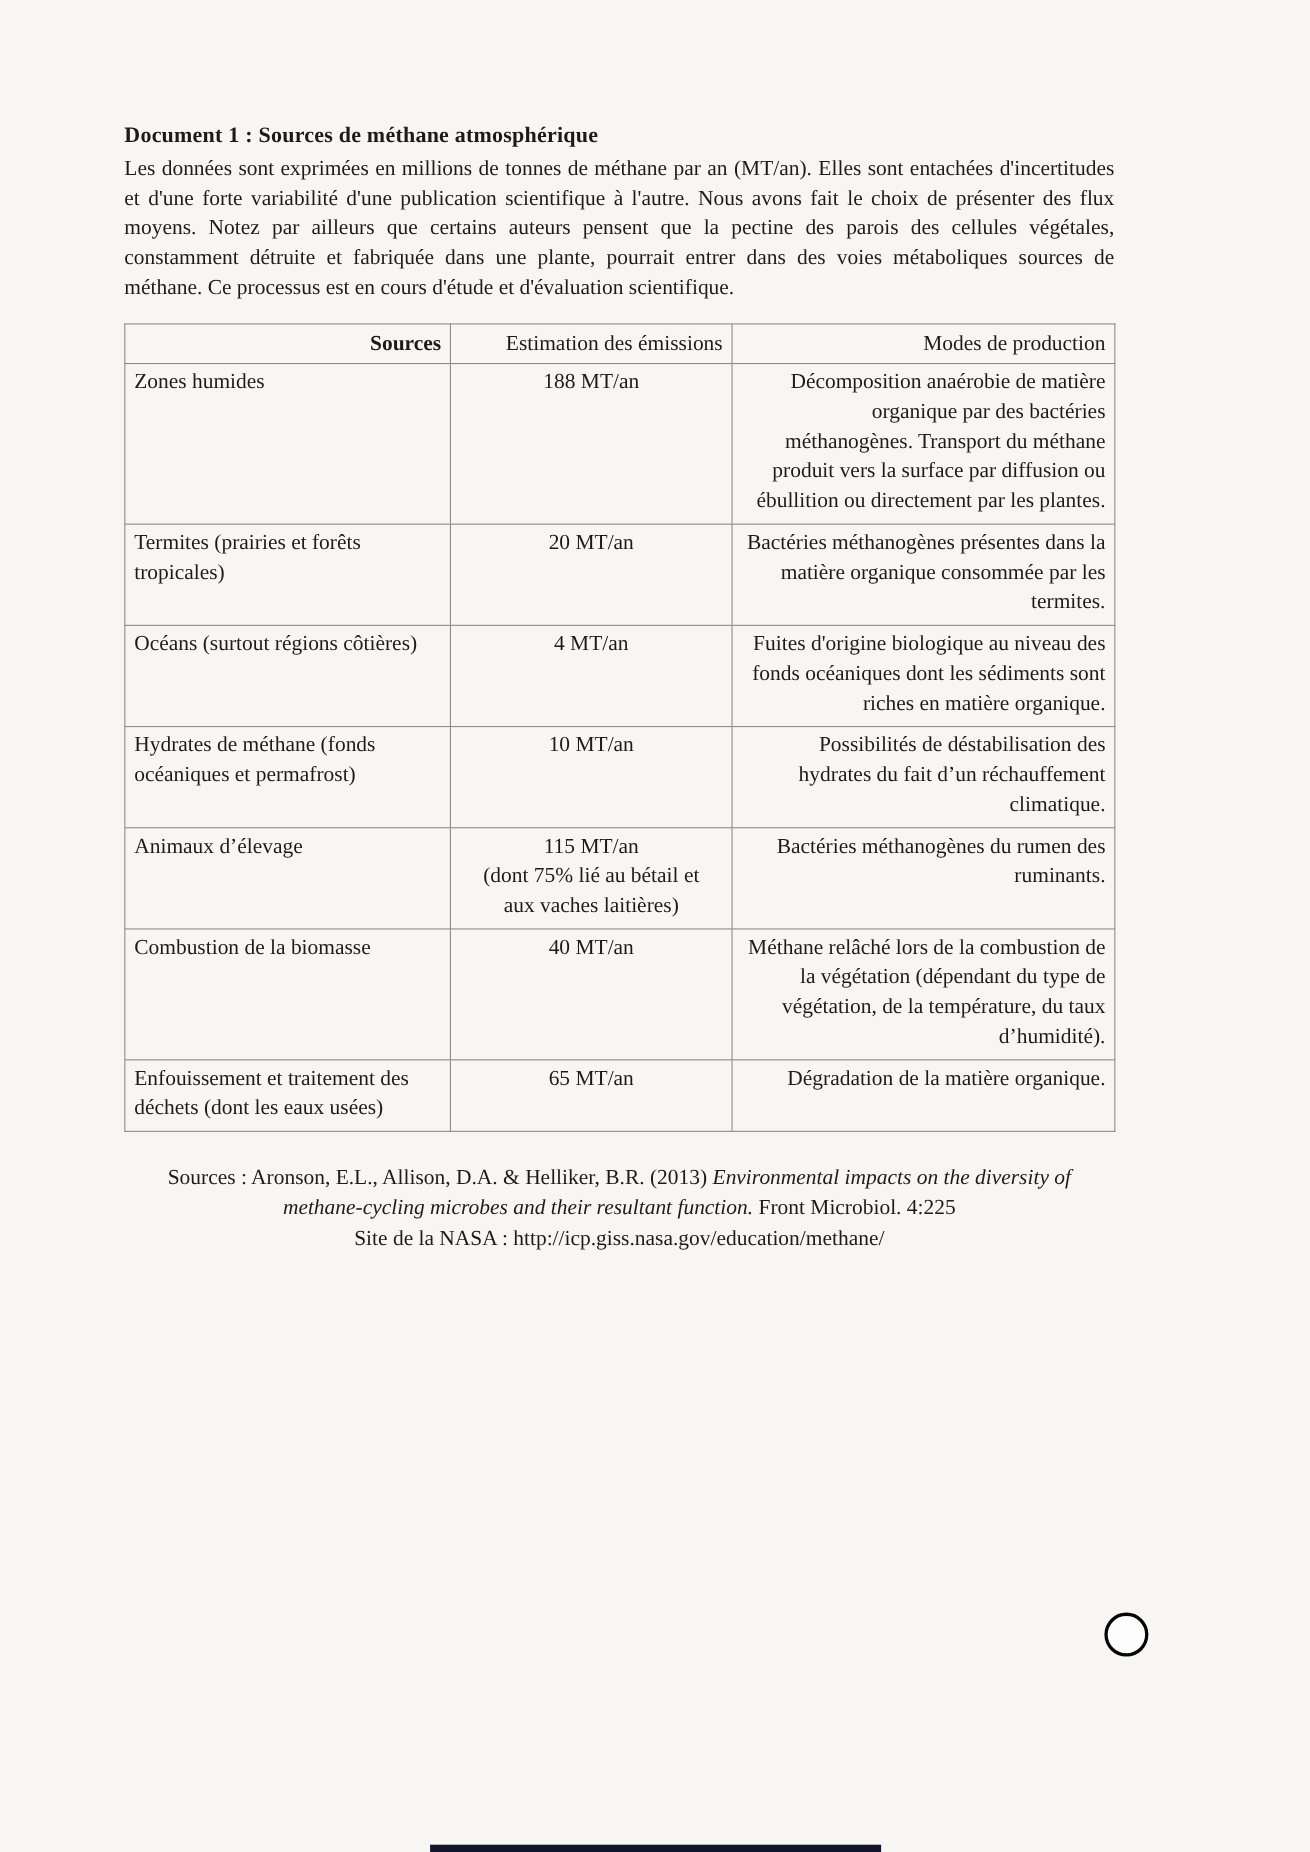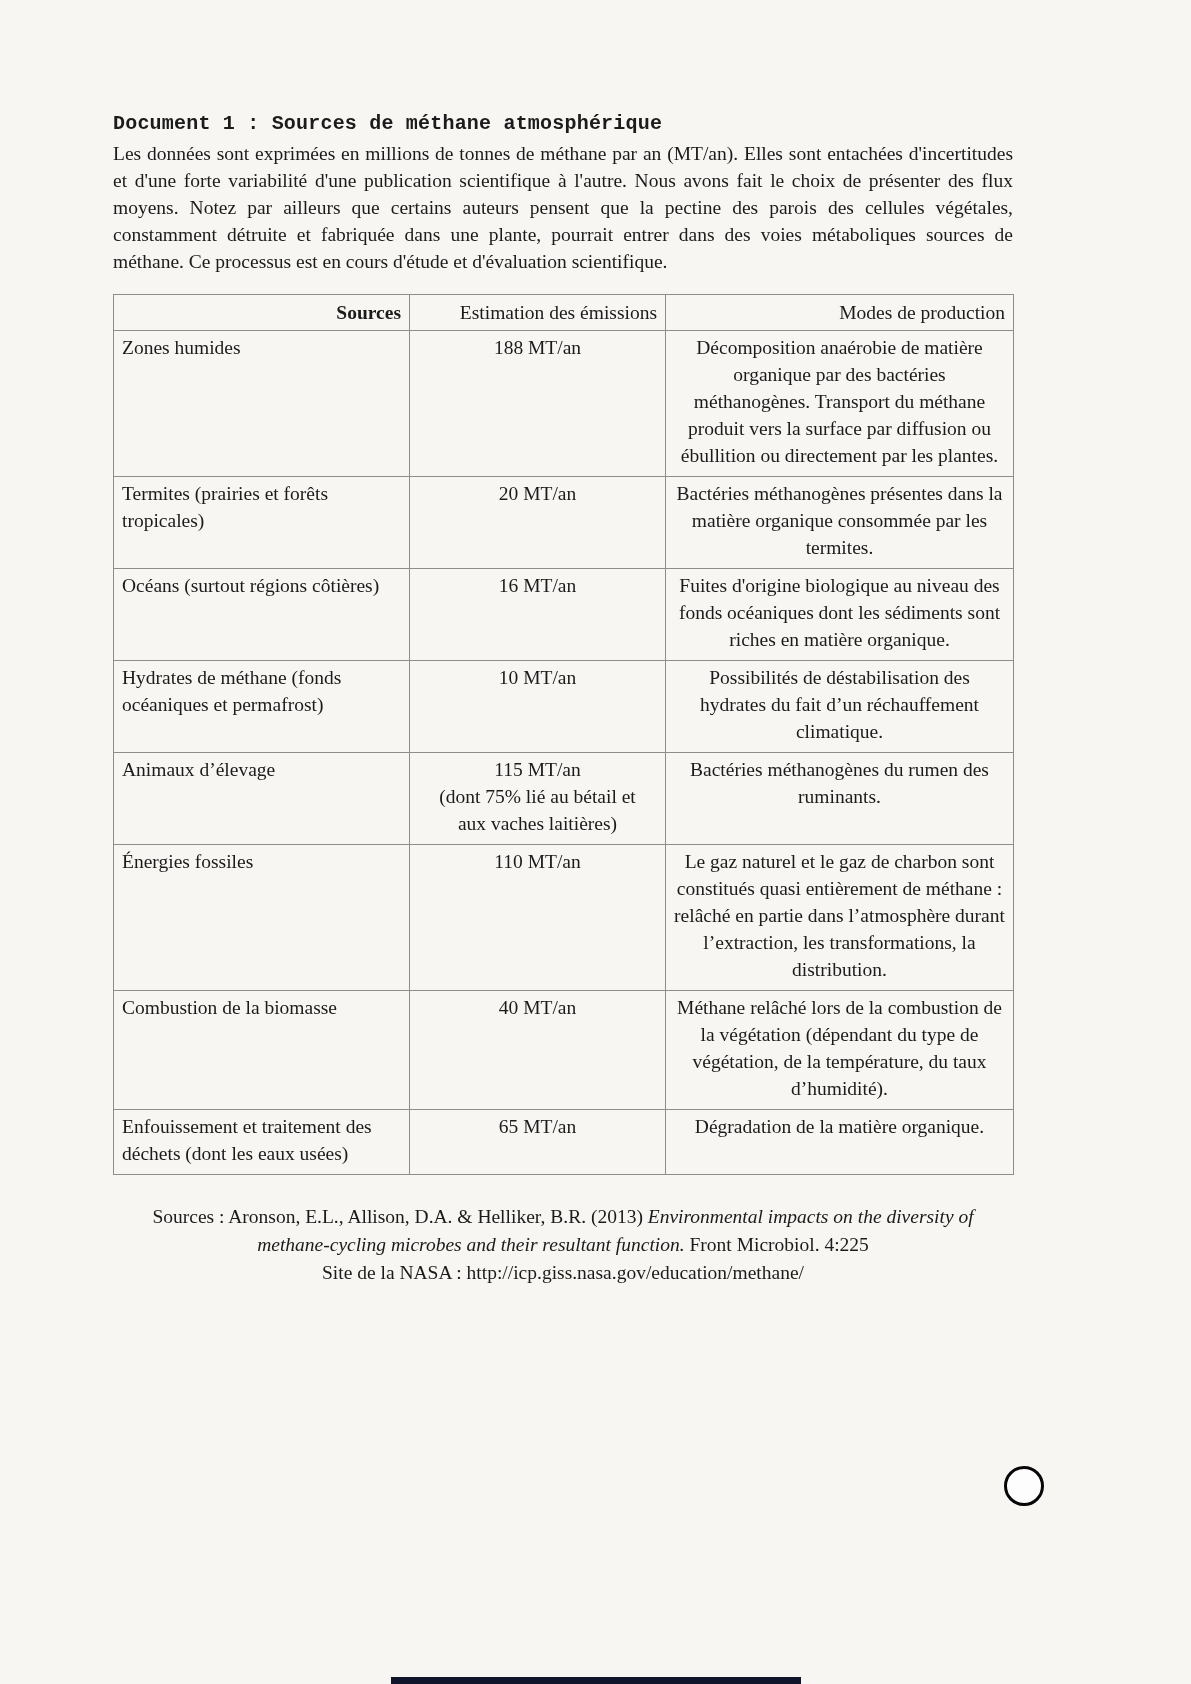--- a/index.html
+++ b/index.html
@@ -19,21 +19,20 @@
     position: absolute;
     left: 113px;
     top: 112px;
     width: 900px;
   }
   .doc-title {
     font-size: 20px;
     font-weight: bold;
     margin: 0 0 5px 0;
     letter-spacing: 0.2px;
-    font-family: Liberation Mono, monospace;
   }
   .intro {
     font-size: 19.5px;
     line-height: 27px;
     text-align: justify;
     margin: 0;
   }
   table.methane-table {
     border-collapse: collapse;
     margin-top: 19px;
@@ -55,21 +54,21 @@
     text-align: right;
     padding-top: 4px;
     padding-bottom: 4px;
   }
   .methane-table th.hdr-sources {
     text-align: right;
     font-weight: bold;
   }
   .cell-source { text-align: left; }
   .cell-est    { text-align: center; white-space: pre-line; }
-  .cell-mode   { text-align: center; }
+  .cell-mode   { text-align: right; }
   .footer {
     margin: 28px auto 16px auto;
     width: 872px;
     text-align: center;
     font-size: 19.5px;
     line-height: 28px;
   }
   .footer .italic { font-style: italic; }
   .page-marker-circle {
     position: absolute;
@@ -119,39 +118,34 @@
         <td class="cell-est">188 MT/an</td>
         <td class="cell-mode">Décomposition anaérobie de matière organique par des bactéries méthanogènes. Transport du méthane produit vers la surface par diffusion ou ébullition ou directement par les plantes.</td>
       </tr>
       <tr>
         <td class="cell-source">Termites (prairies et forêts tropicales)</td>
         <td class="cell-est">20 MT/an</td>
         <td class="cell-mode">Bactéries méthanogènes présentes dans la matière organique consommée par les termites.</td>
       </tr>
       <tr>
         <td class="cell-source">Océans (surtout régions côtières)</td>
-        <td class="cell-est">16 MT/an</td>
+        <td class="cell-est">4 MT/an</td>
         <td class="cell-mode">Fuites d'origine biologique au niveau des fonds océaniques dont les sédiments sont riches en matière organique.</td>
       </tr>
       <tr>
         <td class="cell-source">Hydrates de méthane (fonds océaniques et permafrost)</td>
         <td class="cell-est">10 MT/an</td>
         <td class="cell-mode">Possibilités de déstabilisation des hydrates du fait d’un réchauffement climatique.</td>
       </tr>
       <tr>
         <td class="cell-source">Animaux d’élevage</td>
         <td class="cell-est">115 MT/an
 (dont 75% lié au bétail et
 aux vaches laitières)</td>
         <td class="cell-mode">Bactéries méthanogènes du rumen des ruminants.</td>
-      </tr>
-      <tr>
-        <td class="cell-source">Énergies fossiles</td>
-        <td class="cell-est">110 MT/an</td>
-        <td class="cell-mode">Le gaz naturel et le gaz de charbon sont constitués quasi entièrement de méthane : relâché en partie dans l’atmosphère durant l’extraction, les transformations, la distribution.</td>
       </tr>
       <tr>
         <td class="cell-source">Combustion de la biomasse</td>
         <td class="cell-est">40 MT/an</td>
         <td class="cell-mode">Méthane relâché lors de la combustion de la végétation (dépendant du type de végétation, de la température, du taux d’humidité).</td>
       </tr>
       <tr>
         <td class="cell-source">Enfouissement et traitement des déchets (dont les eaux usées)</td>
         <td class="cell-est">65 MT/an</td>
         <td class="cell-mode">Dégradation de la matière organique.</td>

